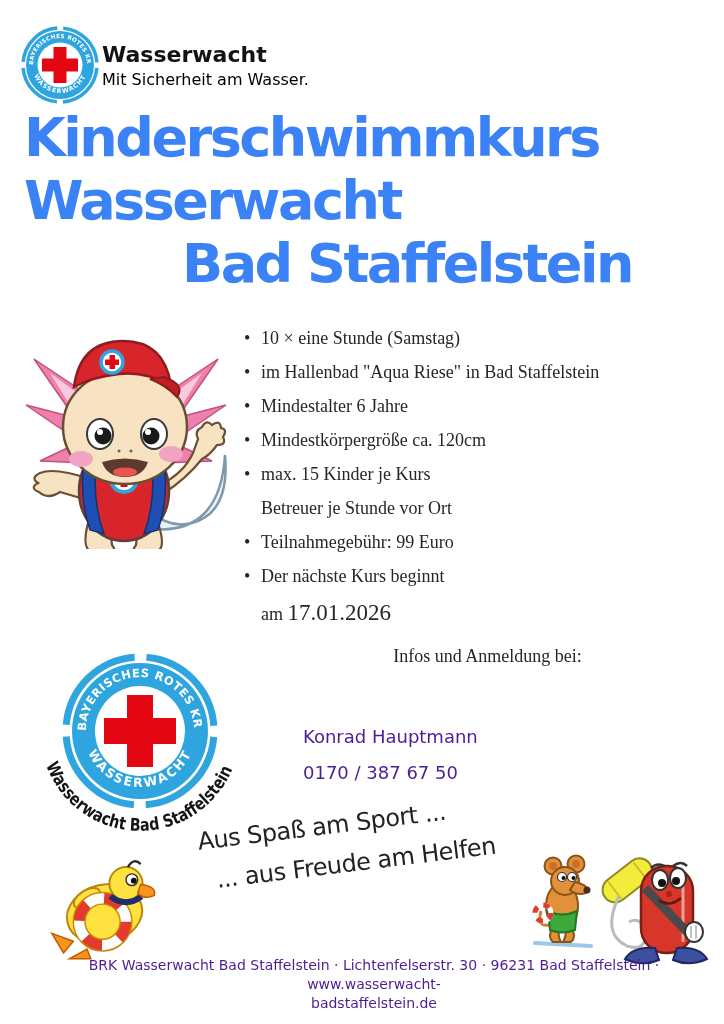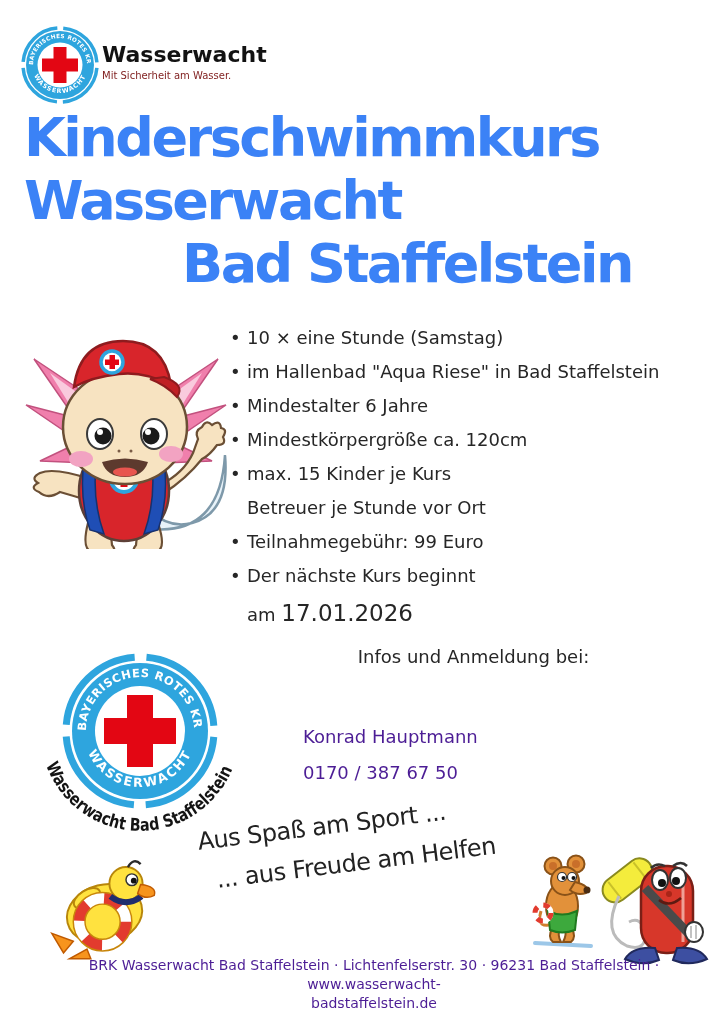--- a/index.html
+++ b/index.html
@@ -5,30 +5,30 @@
   html,body{margin:0;padding:0;background:#e8e8e8;}
   .page{
     position:relative;width:724px;height:1024px;background:#ffffff;
     font-family:"DejaVu Sans","Liberation Sans",sans-serif;color:#1d1d1b;
     overflow:hidden;margin:0 auto;
   }
   
   .header-badge{position:absolute;left:20px;top:25px;width:80px;height:80px;}
   .brandblock{position:absolute;left:102px;top:42px;}
   .brand{font-size:22px;font-weight:bold;color:#121212;letter-spacing:0;}
-  .tagline{font-size:10px;color:#7f1d1d;margin-top:3px;}
+  .tagline{font-size:16px;color:#000000;margin-top:3px;}
   
   .title{position:absolute;left:24px;top:106px;margin:0;font-weight:bold;
     font-size:54px;line-height:63px;letter-spacing:-2.5px;color:#3b82f6;}
   .title span{display:block;}
   .title .indent{padding-left:158px;}
   
   .axolotl{position:absolute;left:24px;top:333px;width:212px;height:216px;}
   
-  .bullets{position:absolute;left:230px;top:321px;width:470px;font-size:18px;line-height:34px;color:#262626;}
+  .bullets{position:absolute;left:244px;top:321px;width:470px;font-size:18px;line-height:34px;color:#262626;font-family:Liberation Serif, serif;}
   .b-row{position:relative;padding-left:17px;}
   .b-row::before{content:"•";position:absolute;left:0;top:0;color:#262626;}
   .b-cont{padding-left:17px;}
   .date-row{padding-left:17px;font-size:18px;line-height:40px;}
   .date-big{font-size:23px;letter-spacing:0;}
   .info-row{padding-left:17px;margin-top:5px;text-align:center;}
   
   .contact{position:absolute;left:303px;top:719px;font-size:18px;line-height:36px;color:#4c1d95;}
   
   .club-logo{position:absolute;left:12px;top:643px;width:256px;height:220px;}

